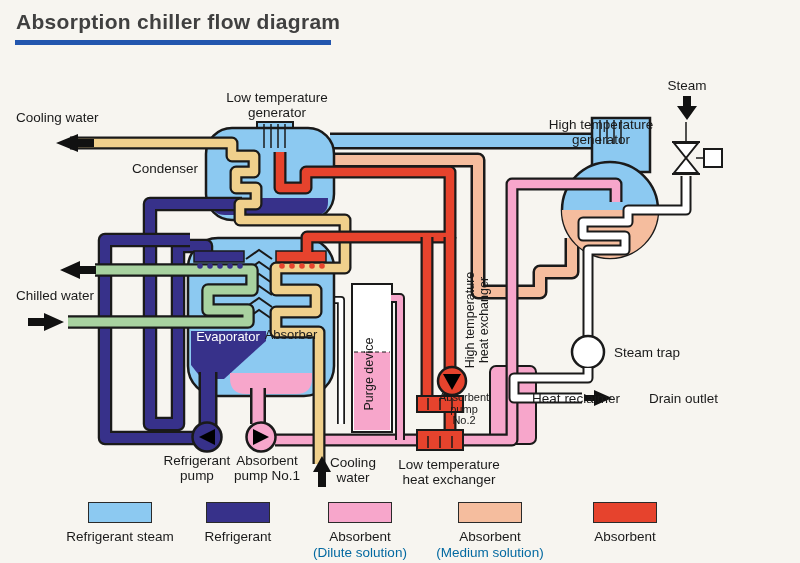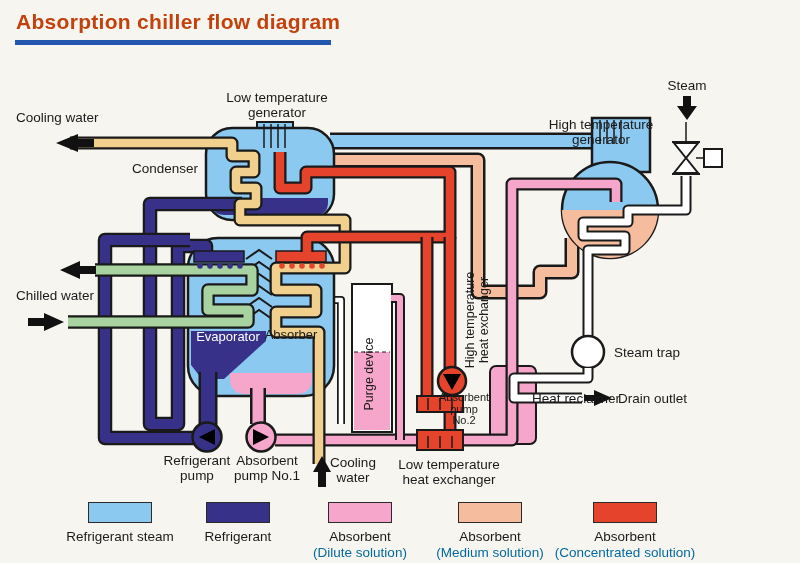--- a/index.html
+++ b/index.html
@@ -1,18 +1,18 @@
 <!DOCTYPE html>
 <html style="--background: #F7F5F0; --title-underline: #2356AE; --refrigerant-steam: #8CC9F1; --refrigerant: #37318A; --absorbent-dilute: #F7A6CB; --absorbent-medium: #F5BD9E; --absorbent-concentrated: #E6432D; --cooling-water: #F0D08C; --chilled-water: #A8D2A0; --steam-pipe: #FFFFFF; --outline: #1A1A1A;"><head>
 <meta charset="utf-8">
 <style>
   html,body{margin:0;padding:0;}
   body{background:#e9e7e2;font-family:"Liberation Sans","DejaVu Sans",sans-serif;}
   .page{position:relative;width:800px;height:563px;background:var(--background,#F7F5F0);overflow:hidden;}
-  .title{position:absolute;left:16px;top:10px;font-size:21px;font-weight:bold;color:#c2410c;letter-spacing:.3px;}
+  .title{position:absolute;left:16px;top:10px;font-size:21px;font-weight:bold;color:#404040;letter-spacing:.3px;}
   .title-underline{position:absolute;left:15px;top:40px;width:316px;height:5px;background:var(--title-underline,#2356AE);}
   .lbl{position:absolute;font-size:13.5px;color:#1a1a1a;line-height:1.12;white-space:pre-line;}
   .ctr{text-align:center;}
   .rot{transform:rotate(-90deg);transform-origin:center center;}
   svg{position:absolute;left:0;top:0;}
   .pp{fill:none;stroke-linejoin:round;stroke-linecap:butt;}
   .legend-item{position:absolute;width:160px;text-align:center;}
   .swatch{display:block;margin:0 auto;width:62px;height:19px;border:1.5px solid #2a2a2a;}
   .legend-label{display:block;margin-top:6px;font-size:13.5px;color:#1a1a1a;line-height:1.15;}
   .legend-sub{display:block;font-size:13.5px;color:#0369a1;line-height:1.15;}
@@ -227,21 +227,21 @@
   <div class="lbl" style="left:16px;top:288px;width:100px;">Chilled water</div>
   <div class="lbl ctr" style="left:194px;top:330px;width:68px;font-size:13px;color:#ffffff;">Evaporator</div>
   <div class="lbl ctr" style="left:261px;top:328px;width:60px;font-size:13px;">Absorber</div>
   <div class="lbl ctr rot" style="left:309px;top:367px;width:120px;font-size:12.5px;">Purge device</div>
   <div class="lbl ctr rot" style="left:417px;top:306px;width:120px;font-size:12.5px;">High temperature
 heat exchanger</div>
   <div class="lbl ctr" style="left:430px;top:392px;width:68px;font-size:11px;line-height:1.05;">Absorbent
 pump
 No.2</div>
   <div class="lbl" style="left:614px;top:345px;width:90px;">Steam trap</div>
-  <div class="lbl" style="left:618px;top:391px;width:100px;">Drain outlet</div>
+  <div class="lbl" style="left:618px;top:391px;width:100px;text-align:right;">Drain outlet</div>
   <div class="lbl" style="left:521px;top:391px;width:110px;text-align:center;">Heat reclaimer</div>
   <div class="lbl ctr" style="left:156px;top:453px;width:82px;">Refrigerant
 pump</div>
   <div class="lbl ctr" style="left:226px;top:453px;width:82px;">Absorbent
 pump No.1</div>
   <div class="lbl ctr" style="left:324px;top:455px;width:58px;">Cooling
 water</div>
   <div class="lbl ctr" style="left:395px;top:457px;width:108px;">Low temperature
 heat exchanger</div>
 
@@ -262,17 +262,16 @@
       <span class="legend-sub">(Dilute solution)</span>
     </div>
     <div class="legend-item" style="left:410px;top:502px;">
       <span class="swatch" style="background: rgb(245, 189, 158);"></span>
       <span class="legend-label">Absorbent</span>
       <span class="legend-sub">(Medium solution)</span>
     </div>
     <div class="legend-item" style="left:545px;top:502px;">
       <span class="swatch" style="background: rgb(230, 67, 45);"></span>
       <span class="legend-label">Absorbent</span>
-      <span class="legend-sub">(Concentrated solution)</span>
     </div>
   </div>
 
 </div>
 
 </body></html>

